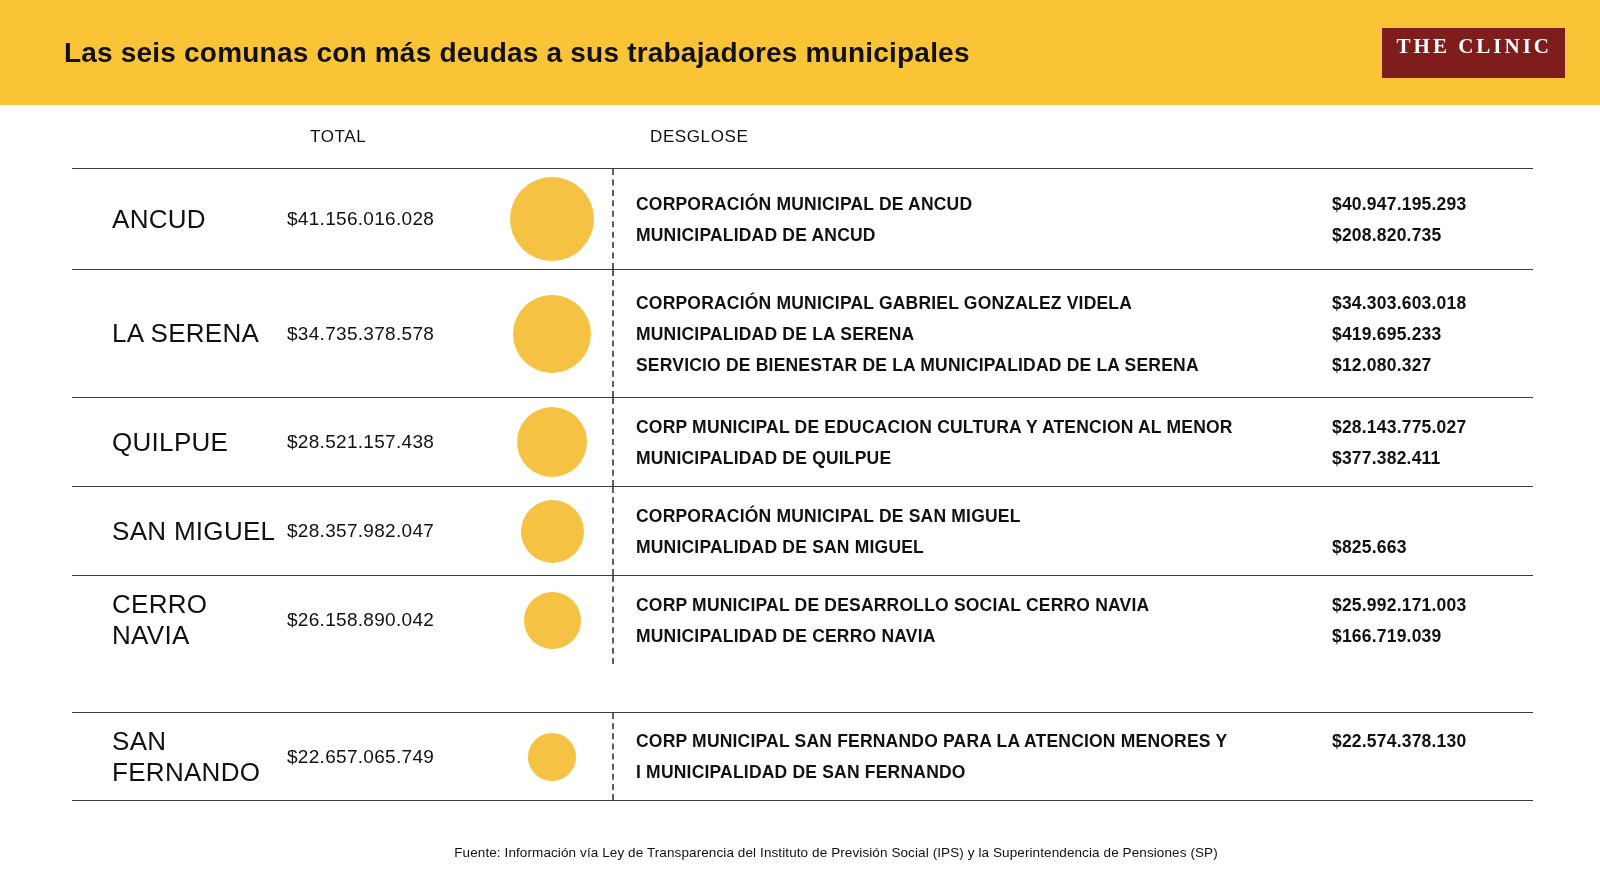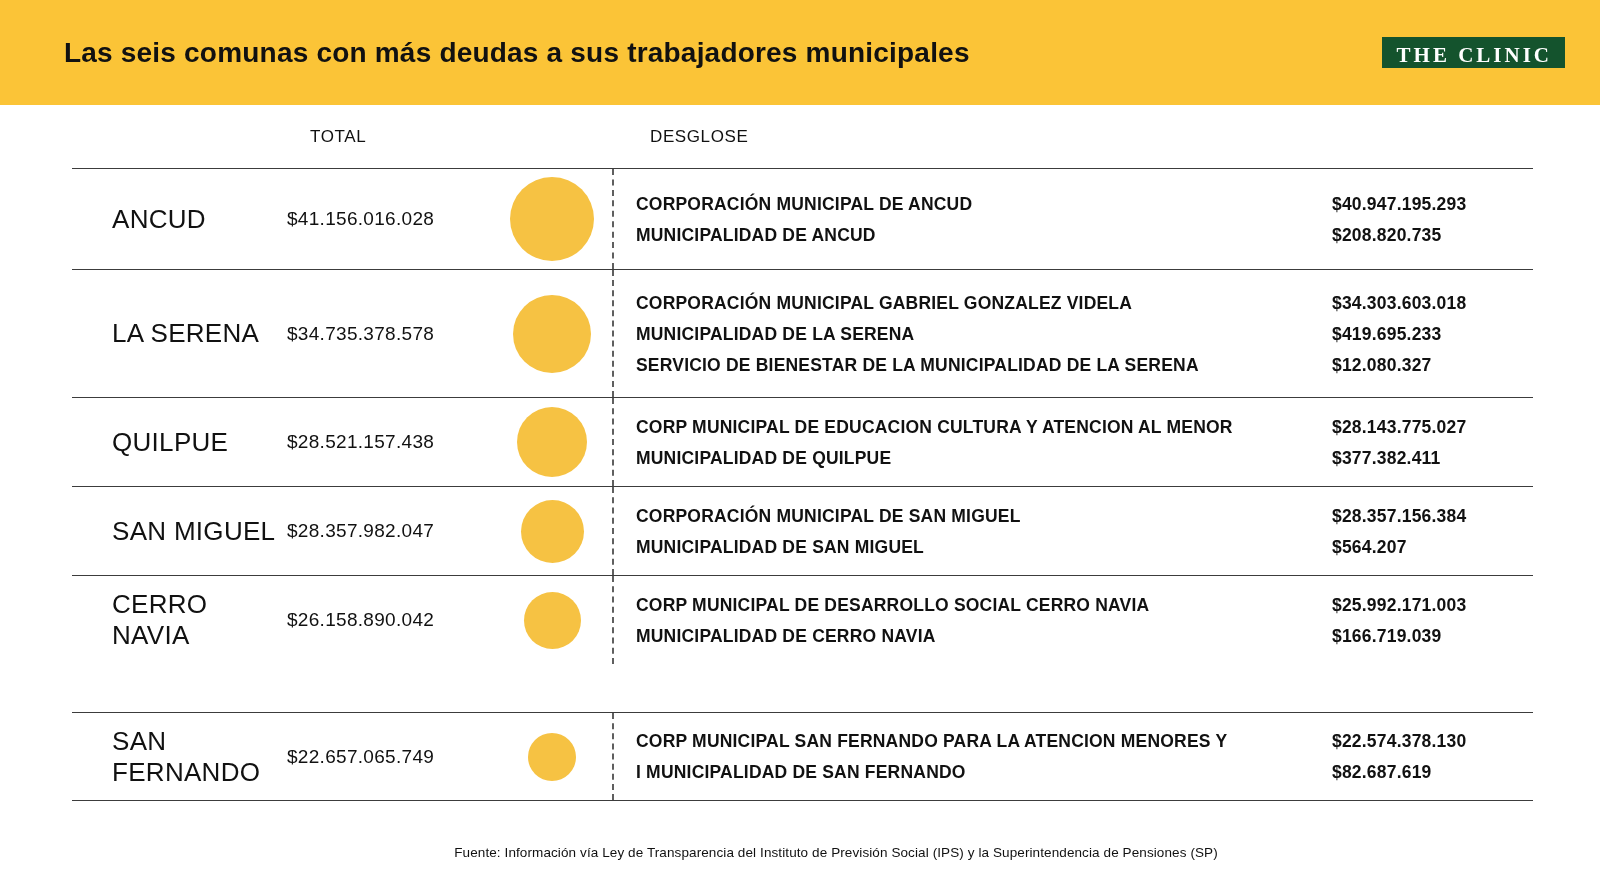--- a/index.html
+++ b/index.html
@@ -8,22 +8,22 @@
     --line:#3C3C3C;
     --ink:#111111;
   }
   *{margin:0;padding:0;box-sizing:border-box;}
   html,body{width:1600px;height:880px;background:#ffffff;overflow:hidden;
     font-family:"Liberation Sans",sans-serif;color:var(--ink);}
   
   .band{height:105px;background:var(--header-bg);display:flex;align-items:center;
     justify-content:space-between;padding:0 35px 0 64px;}
   .band h1{font-size:28px;font-weight:bold;letter-spacing:.2px;}
-  .logo{background:#14532d;color:#fff;font-family:"Liberation Serif",serif;
-    font-weight:bold;font-size:21px;letter-spacing:3px;padding:6px 13px 0 15px;
+  .logo{background:#7f1d1d;color:#fff;font-family:"Liberation Serif",serif;
+    font-weight:bold;font-size:21px;letter-spacing:3px;padding:6px 13px 19px 15px;
     white-space:nowrap;}
   
   .table{margin:0 67px 0 72px;width:1461px;}
   .colheads{height:63px;position:relative;}
   .colheads .col{position:absolute;top:50%;transform:translateY(-50%);
     font-size:17px;letter-spacing:.6px;}
   .col-total{left:238px;}
   .col-desglose{left:578px;}
   .rows .row{display:flex;align-items:stretch;border-top:1.6px solid var(--line);
     min-height:89px;}
@@ -120,25 +120,24 @@
 
   <div class="row">
     <div class="commune">SAN MIGUEL</div>
     <div class="total">$28.357.982.047</div>
     <div class="circle-cell">
       <div class="bubble" style="height: 63px; width: 63px;"></div>
     </div>
     <div class="desglose-cell">
           <div class="bk-line">
             <span class="bk-name">CORPORACIÓN MUNICIPAL DE SAN MIGUEL</span>
-            <span class="bk-amount">$28.357.156.384</span>
           </div>
           <div class="bk-line">
             <span class="bk-name">MUNICIPALIDAD DE SAN MIGUEL</span>
-            <span class="bk-amount">$564.207</span>
+            <span class="bk-amount">$825.663</span>
           </div>
         </div>
   </div>
 
   <div class="row">
     <div class="commune">CERRO NAVIA</div>
     <div class="total">$26.158.890.042</div>
     <div class="circle-cell">
       <div class="bubble" style="height: 57px; width: 57px;"></div>
     </div>
@@ -160,20 +159,19 @@
     <div class="circle-cell">
       <div class="bubble" style="height: 48px; width: 48px;"></div>
     </div>
     <div class="desglose-cell">
           <div class="bk-line">
             <span class="bk-name">CORP MUNICIPAL SAN FERNANDO PARA LA ATENCION MENORES Y</span>
             <span class="bk-amount">$22.574.378.130</span>
           </div>
           <div class="bk-line">
             <span class="bk-name">I MUNICIPALIDAD DE SAN FERNANDO</span>
-            <span class="bk-amount">$82.687.619</span>
           </div>
         </div>
   </div>
 </div>
 </div>
 
 <p class="source">Fuente: Información vía Ley de Transparencia del Instituto de Previsión Social (IPS) y la Superintendencia de Pensiones (SP)</p>
 
 </body></html>

